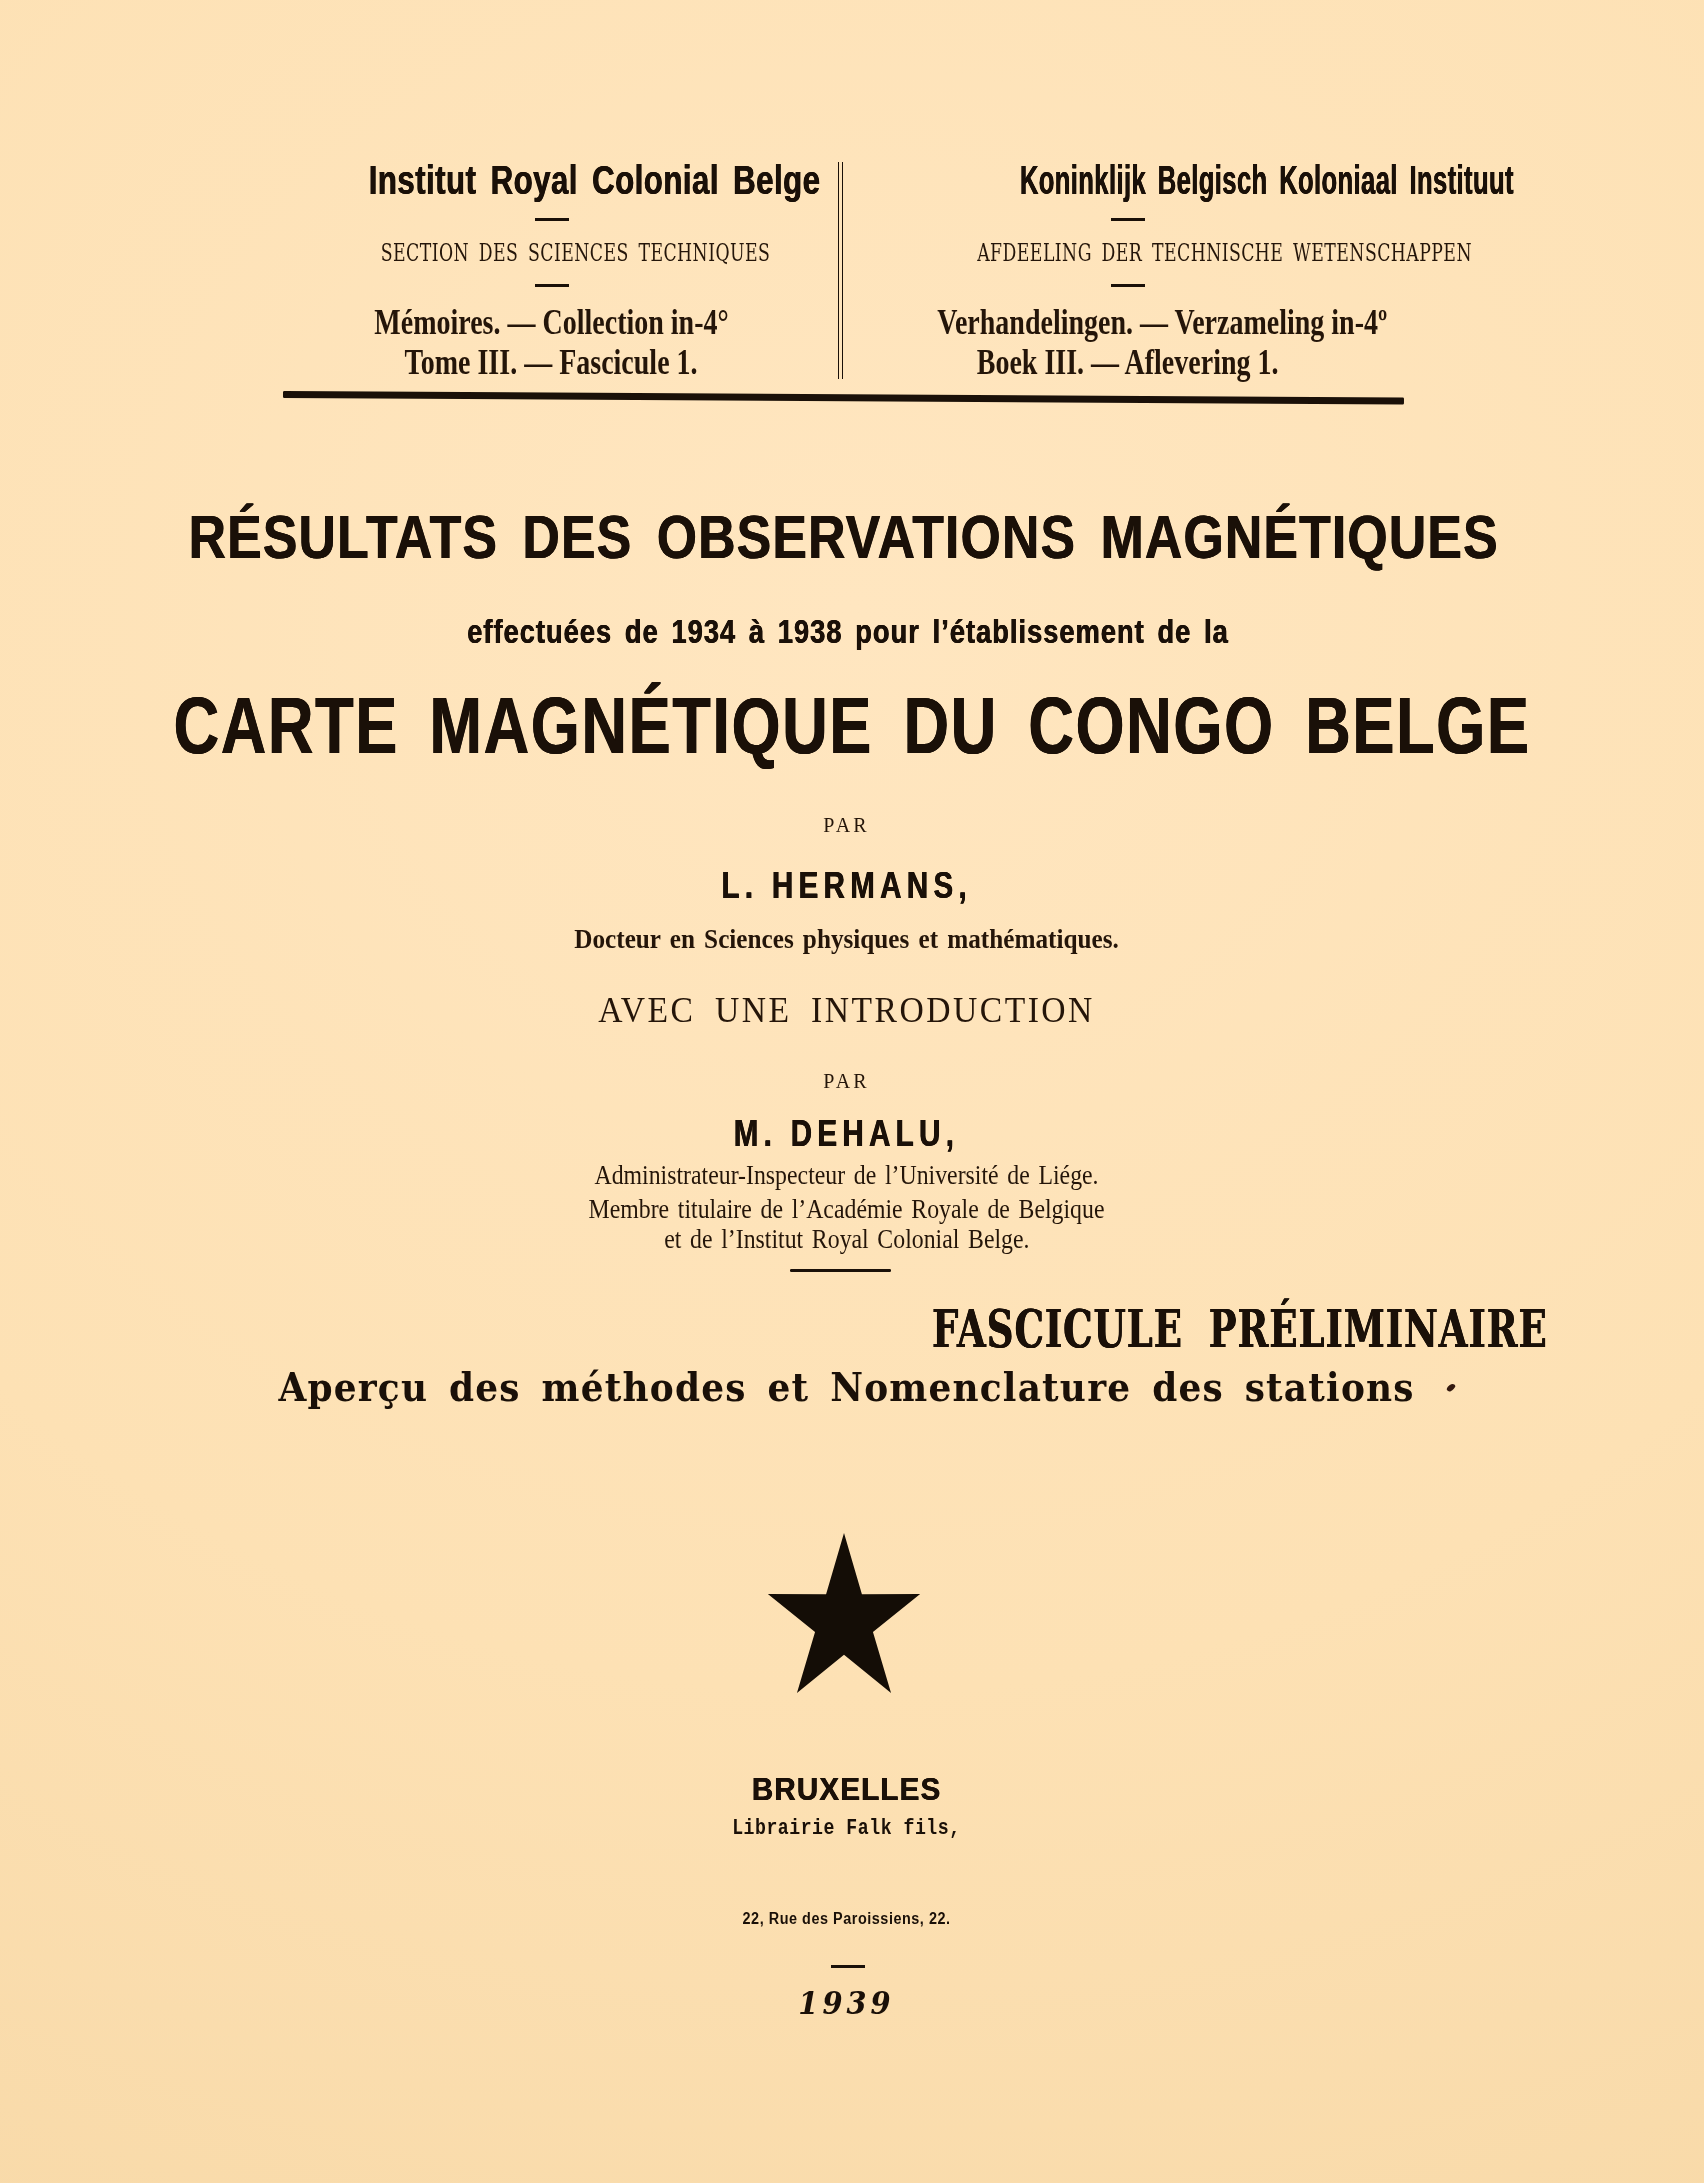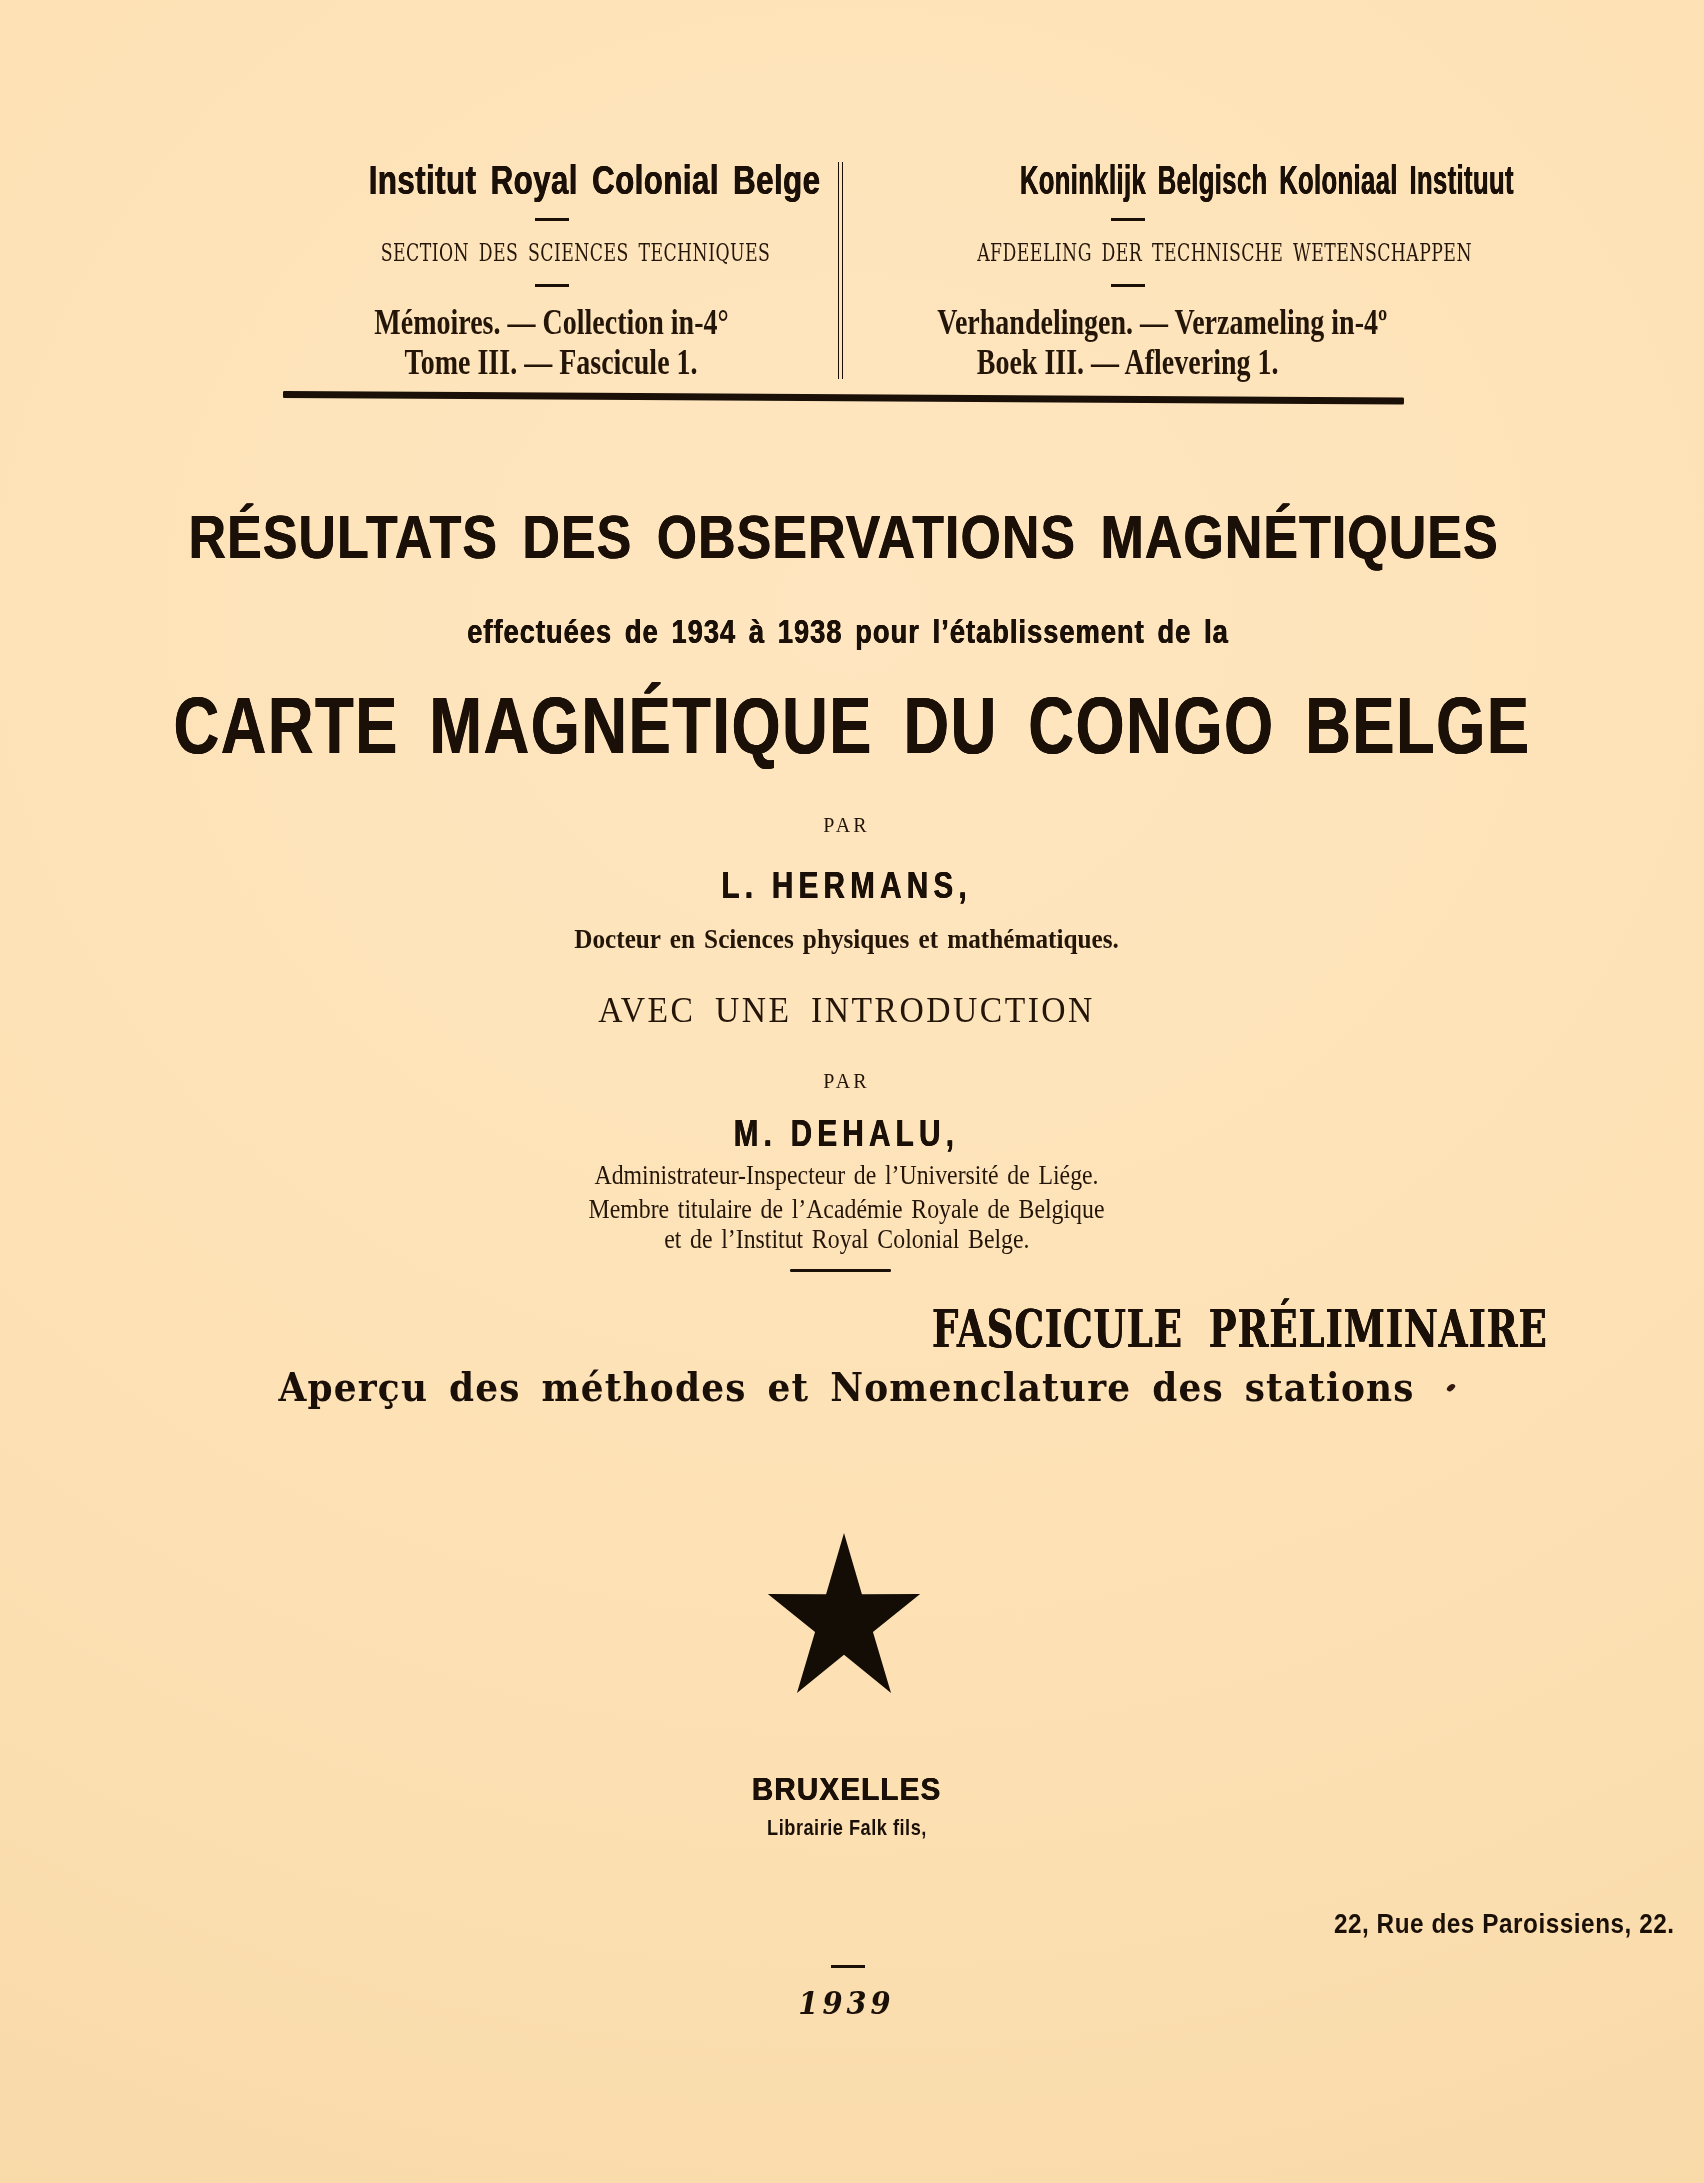--- a/index.html
+++ b/index.html
@@ -72,23 +72,23 @@
   .hrule-short{position:absolute;left:790px;top:1269px;width:101px;height:3.2px;background:var(--ink);border-radius:1.3px;}
 
   .fasc-title{font-size:53px;letter-spacing:1.3px;word-spacing:17px;}
   .fasc-sub{font-size:39px;letter-spacing:1.3px;word-spacing:7.8px;}
 
   .star-wrap{position:absolute;left:764px;top:1533px;width:160px;height:161px;}
   .star-wrap svg{display:block;width:100%;height:100%;}
 
   
   .imp-city{font-size:31px;letter-spacing:1.3px;}
-  .imp-pub1{font-size:21.4px;letter-spacing:0.6px;}
+  .imp-pub1{font-size:21.4px;letter-spacing:0.6px;font-family:Liberation Mono, monospace;}
   .imp-pub2{font-size:25px;letter-spacing:0.6px;word-spacing:3.9px;}
-  .imp-addr{font-size:27px;letter-spacing:0.6px;text-align:right;}
+  .imp-addr{font-size:16px;letter-spacing:0.6px;}
   .imp-year{font-size:32px;letter-spacing:4.5px;font-style:italic;}
 
   .speck{
     position:absolute;left:1448px;top:1383px;width:5.8px;height:9px;
     background:#33190f;border-radius:70% 30% 60% 40%;
     transform:rotate(38deg);
   }
 </style>
 </head>
 <body>

